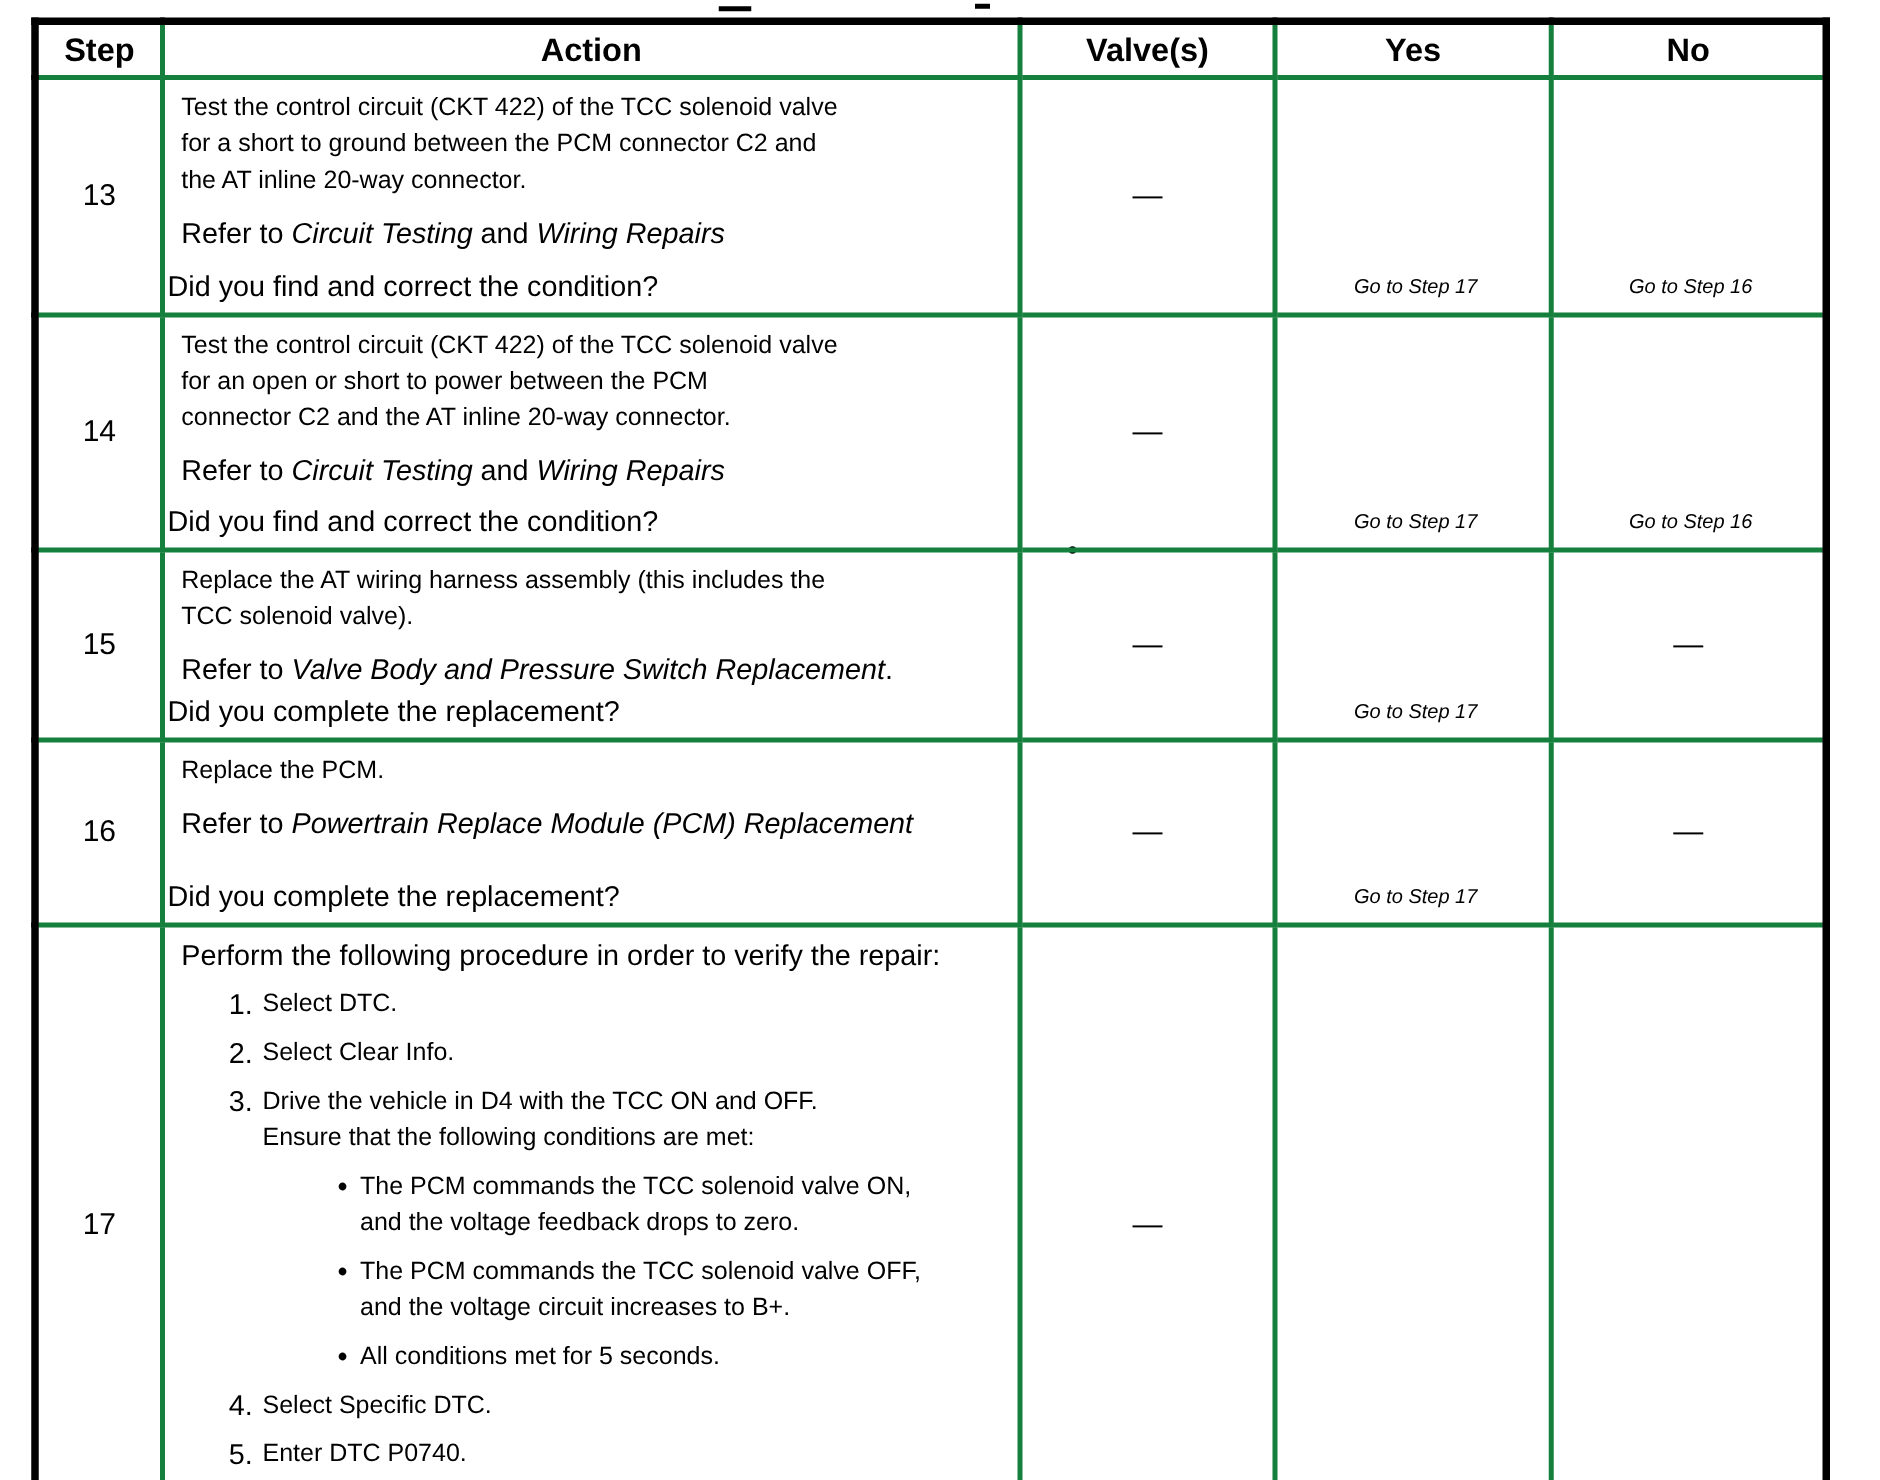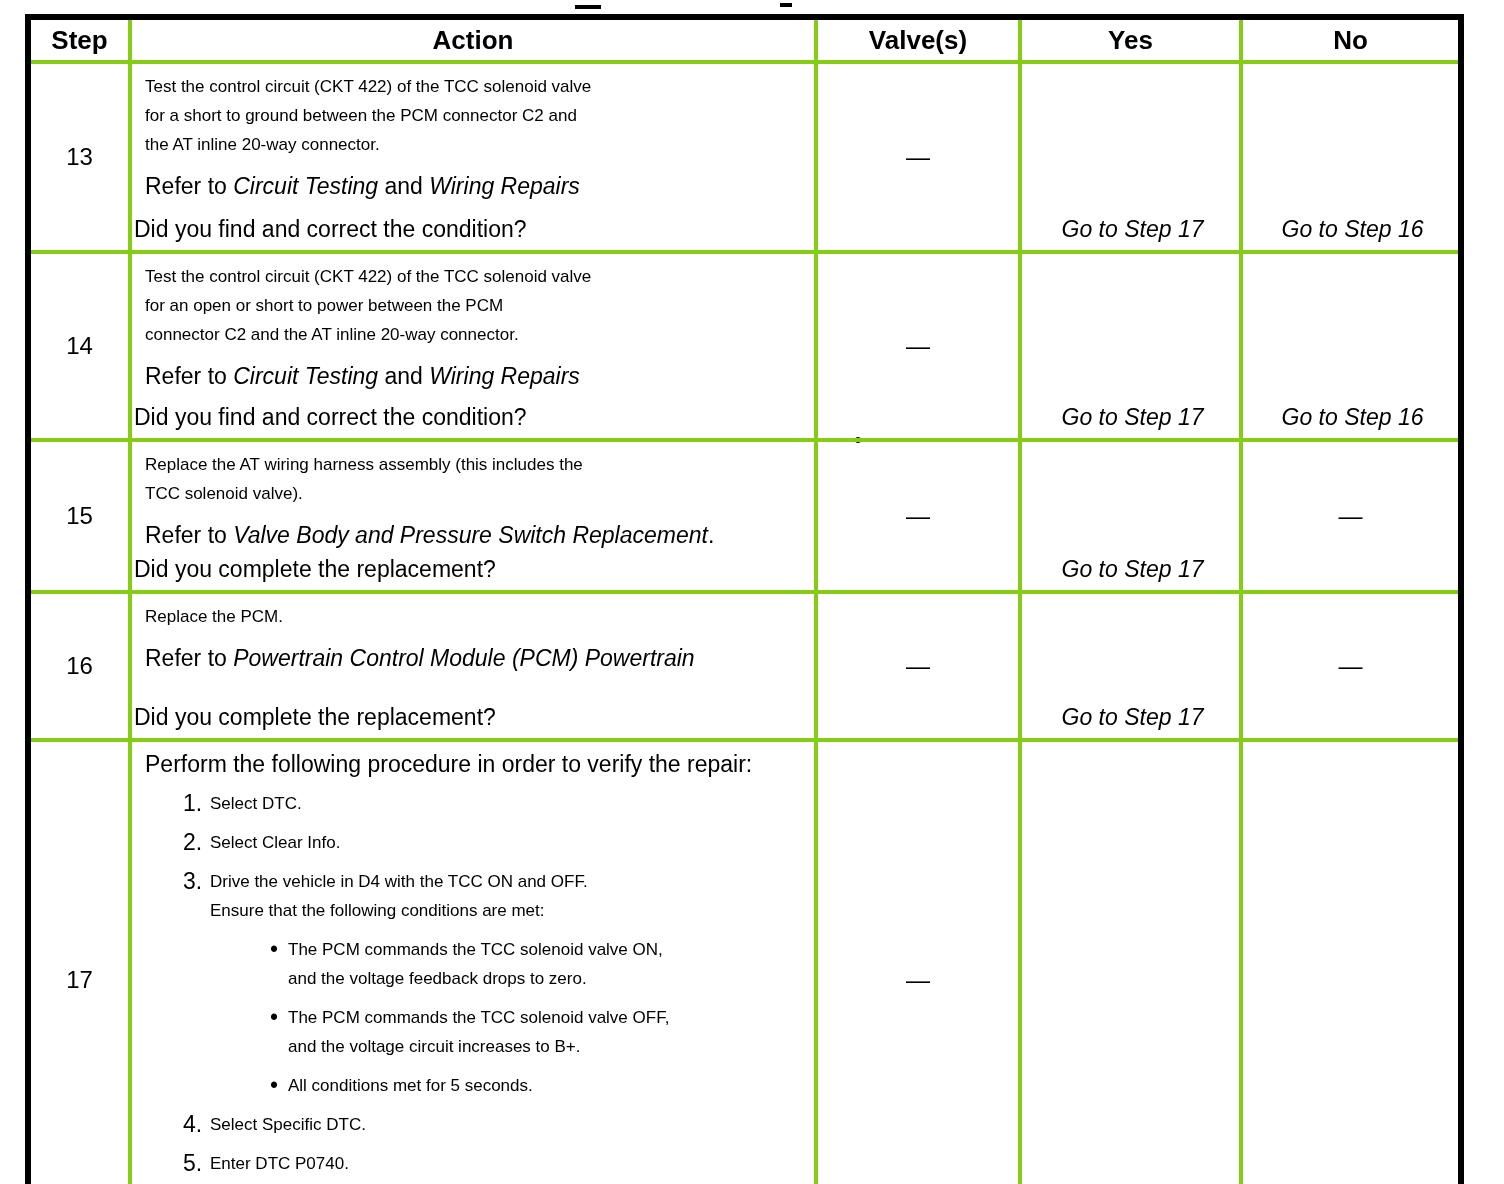--- a/index.html
+++ b/index.html
@@ -17,46 +17,46 @@
   table.diag{
     position:absolute;left:25px;top:14px;width:1433px;height:1148px;
     border-collapse:collapse;table-layout:fixed;border:6px solid #000;
   }
   col.c-step{width:102px;}
   col.c-action{width:686px;}
   col.c-value{width:204px;}
   col.c-yes{width:221px;}
   col.c-no{width:220px;}
 
-  th,td{border:4px solid #84cc16;vertical-align:top;}
+  th,td{border:4px solid #15803d;vertical-align:top;}
   th{
     font-size:26px;font-weight:bold;text-align:center;vertical-align:middle;
     height:36px;padding:2px 0;
   }
   tr.r13{height:190px;}
   tr.r14{height:188px;}
   tr.r15{height:134px;}
   tr.r16{height:148px;}
   tr.r17{height:448px;}
 
   td.step{vertical-align:middle;text-align:center;font-size:24px;}
   td.action{position:relative;padding:8px 8px 40px 13px;}
-  .ln{white-space:nowrap;font-size:17px;line-height:29px;}
+  .ln{white-space:nowrap;font-size:20px;line-height:29px;}
   .refer{margin-top:13px;font-size:23px;line-height:29px;white-space:nowrap;}
   .it{font-style:italic;}
   .question{
     position:absolute;left:2px;bottom:7px;
     font-size:23px;line-height:27px;white-space:nowrap;
   }
   td.value{vertical-align:middle;text-align:center;font-size:24px;}
   td.mid{vertical-align:middle;text-align:center;font-size:24px;}
   td.ans{position:relative;}
   .answer{
     position:absolute;bottom:7px;left:4px;right:0;text-align:center;
-    font-size:23px;line-height:27px;white-space:nowrap;
+    font-size:16px;line-height:27px;white-space:nowrap;
   }
 
   .intro{font-size:23px;line-height:29px;white-space:nowrap;}
   .oli{display:flex;margin:10px 0 0 38px;}
   .oli .num{flex:none;width:27px;font-size:23px;line-height:29px;}
   .bli{display:flex;margin:10px 0 0 125px;}
   .bli .bmark{flex:none;width:18px;font-size:23px;line-height:29px;}
   .litext{display:block;}
 </style>
 </head>
@@ -142,21 +142,21 @@
           </td>
         <td class="mid"><span>—</span></td>
       </tr>
 
       <tr class="r16">
         <td class="step">16</td>
         <td class="action">
           <div class="para">
             <div class="ln">Replace the PCM.</div>
           </div>
-          <div class="refer"><span>Refer to </span><span class="it">Powertrain Control Module (PCM) Powertrain</span></div>
+          <div class="refer"><span>Refer to </span><span class="it">Powertrain Replace Module (PCM) Replacement</span></div>
           <div class="question">Did you complete the replacement?</div>
         </td>
         <td class="value"><span>—</span></td>
         <td class="ans">
             <div class="answer it">Go to Step 17</div>
           </td>
         <td class="mid"><span>—</span></td>
       </tr>
 
       <tr class="r17">

